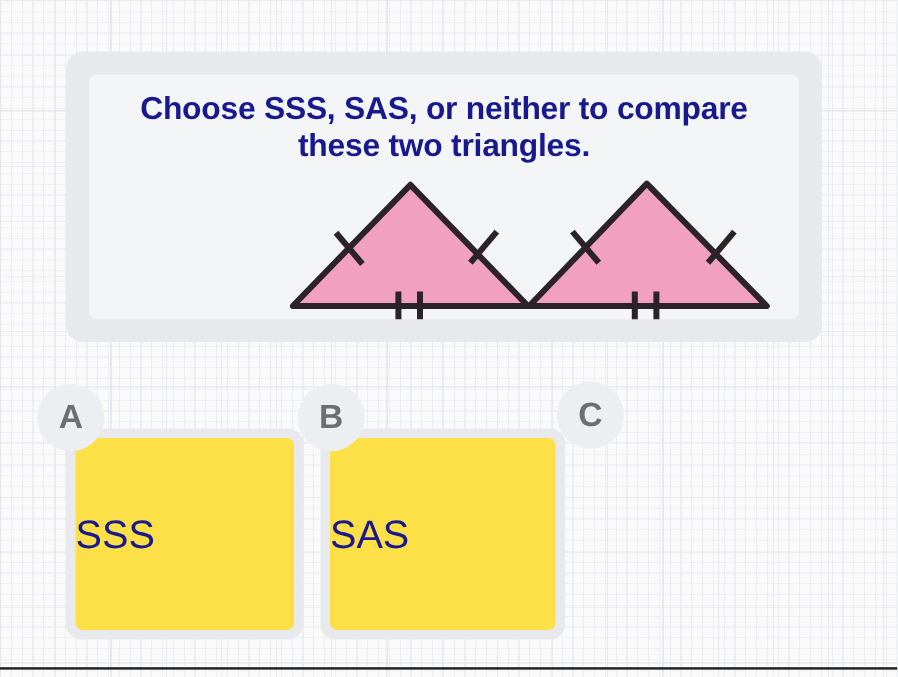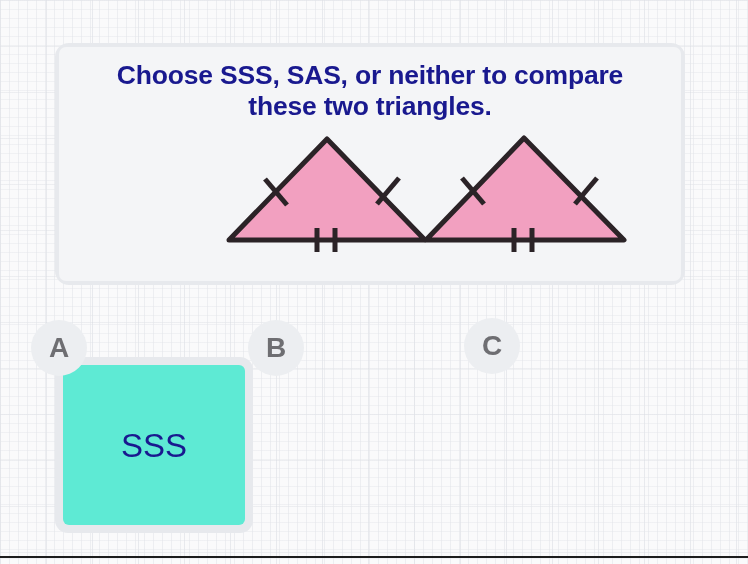--- a/index.html
+++ b/index.html
@@ -37,21 +37,21 @@
 
   
   #question-card {
     position: absolute;
     left: 55px;
     top: 43px;
     width: 630px;
     height: 242px;
     background: #e7e9ed;
     border-radius: 14px;
-    padding: 4px;
+    padding: 19px;
     box-sizing: border-box;
   }
   #question-inner {
     width: 100%;
     height: 100%;
     background: #f4f5f7;
     border-radius: 7px;
     position: relative;
     overflow: hidden;
   }
@@ -85,25 +85,25 @@
   .answer-card {
     position: absolute;
     background: #e7e9ed;
     border-radius: 13px;
     padding: 8px;
     box-sizing: border-box;
   }
   .answer-inner {
     width: 100%;
     height: 100%;
-    background: #5eead4;
+    background: #fde047;
     border-radius: 6px;
     display: flex;
     align-items: center;
-    justify-content: center;
+    justify-content: flex-start;
     box-sizing: border-box;
   }
   .answer-label {
     color: #19198f;
     font-size: 33px;
     line-height: 1;
     white-space: nowrap;
   }
 
   #card-a { left: 55px;  top: 357px; width: 198px; height: 176px; }
@@ -179,20 +179,25 @@
 
   <div class="answer-card" id="card-a">
     <div class="answer-inner">
       <span class="answer-label">SSS</span>
     </div>
   </div>
   <div class="answer-badge" id="badge-a">
     <span>A</span>
   </div>
 
+  <div class="answer-card" id="card-b">
+    <div class="answer-inner">
+      <span class="answer-label">SAS</span>
+    </div>
+  </div>
   <div class="answer-badge" id="badge-b">
     <span>B</span>
   </div>
 
   <div class="answer-badge" id="badge-c">
     <span>C</span>
   </div>
 
   <div id="bottom-rule"></div>
 

